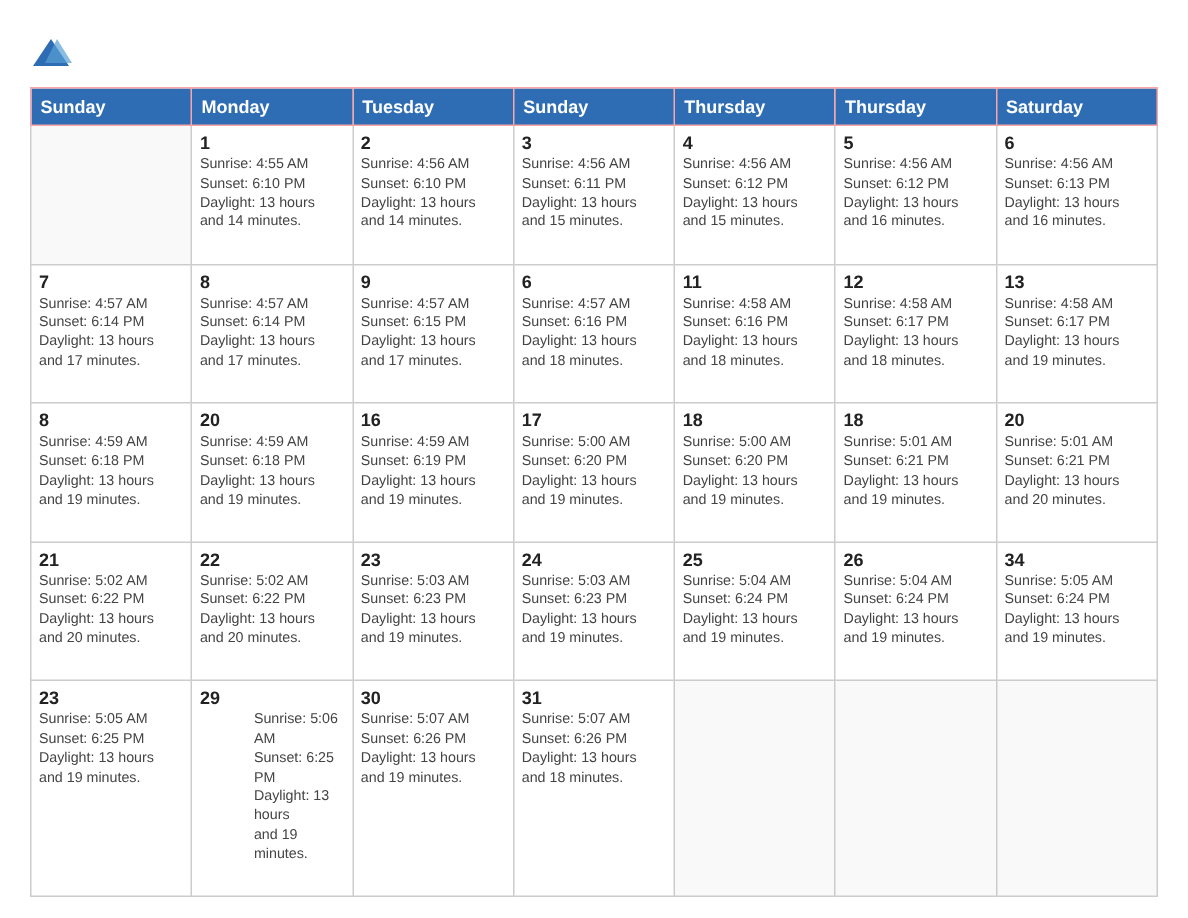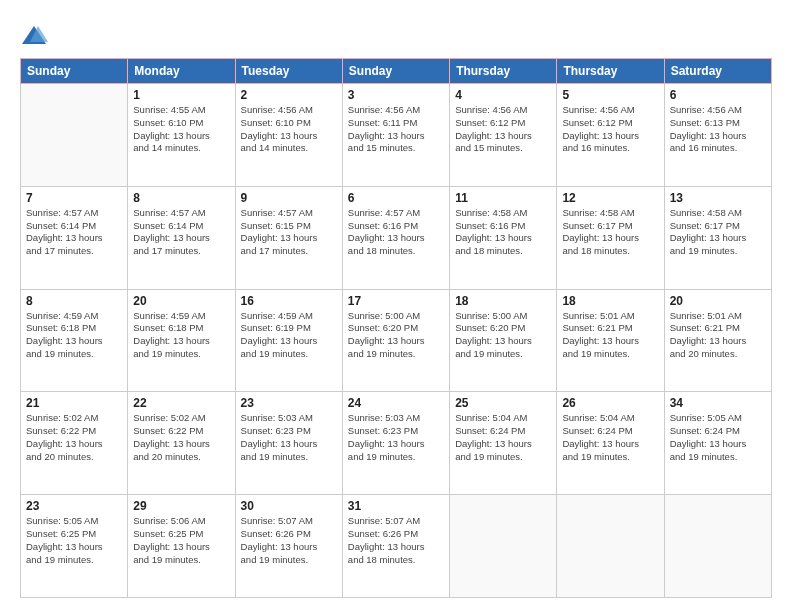--- a/index.html
+++ b/index.html
@@ -330,21 +330,21 @@
         <tr>
           <td>
             <div class="day-number">23</div>
             <div class="day-info" style="white-space: pre-line;">Sunrise: 5:05 AM
 Sunset: 6:25 PM
 Daylight: 13 hours
 and 19 minutes.</div>
           </td>
           <td>
             <div class="day-number">29</div>
-            <div class="day-info" style="white-space: pre-line;">Sunrise: 5:06 AM
+            <div class="day-info" style="white-space: pre-line; margin-left: 36px;">Sunrise: 5:06 AM
 Sunset: 6:25 PM
 Daylight: 13 hours
 and 19 minutes.</div>
           </td>
           <td>
             <div class="day-number">30</div>
             <div class="day-info" style="white-space: pre-line;">Sunrise: 5:07 AM
 Sunset: 6:26 PM
 Daylight: 13 hours
 and 19 minutes.</div>

